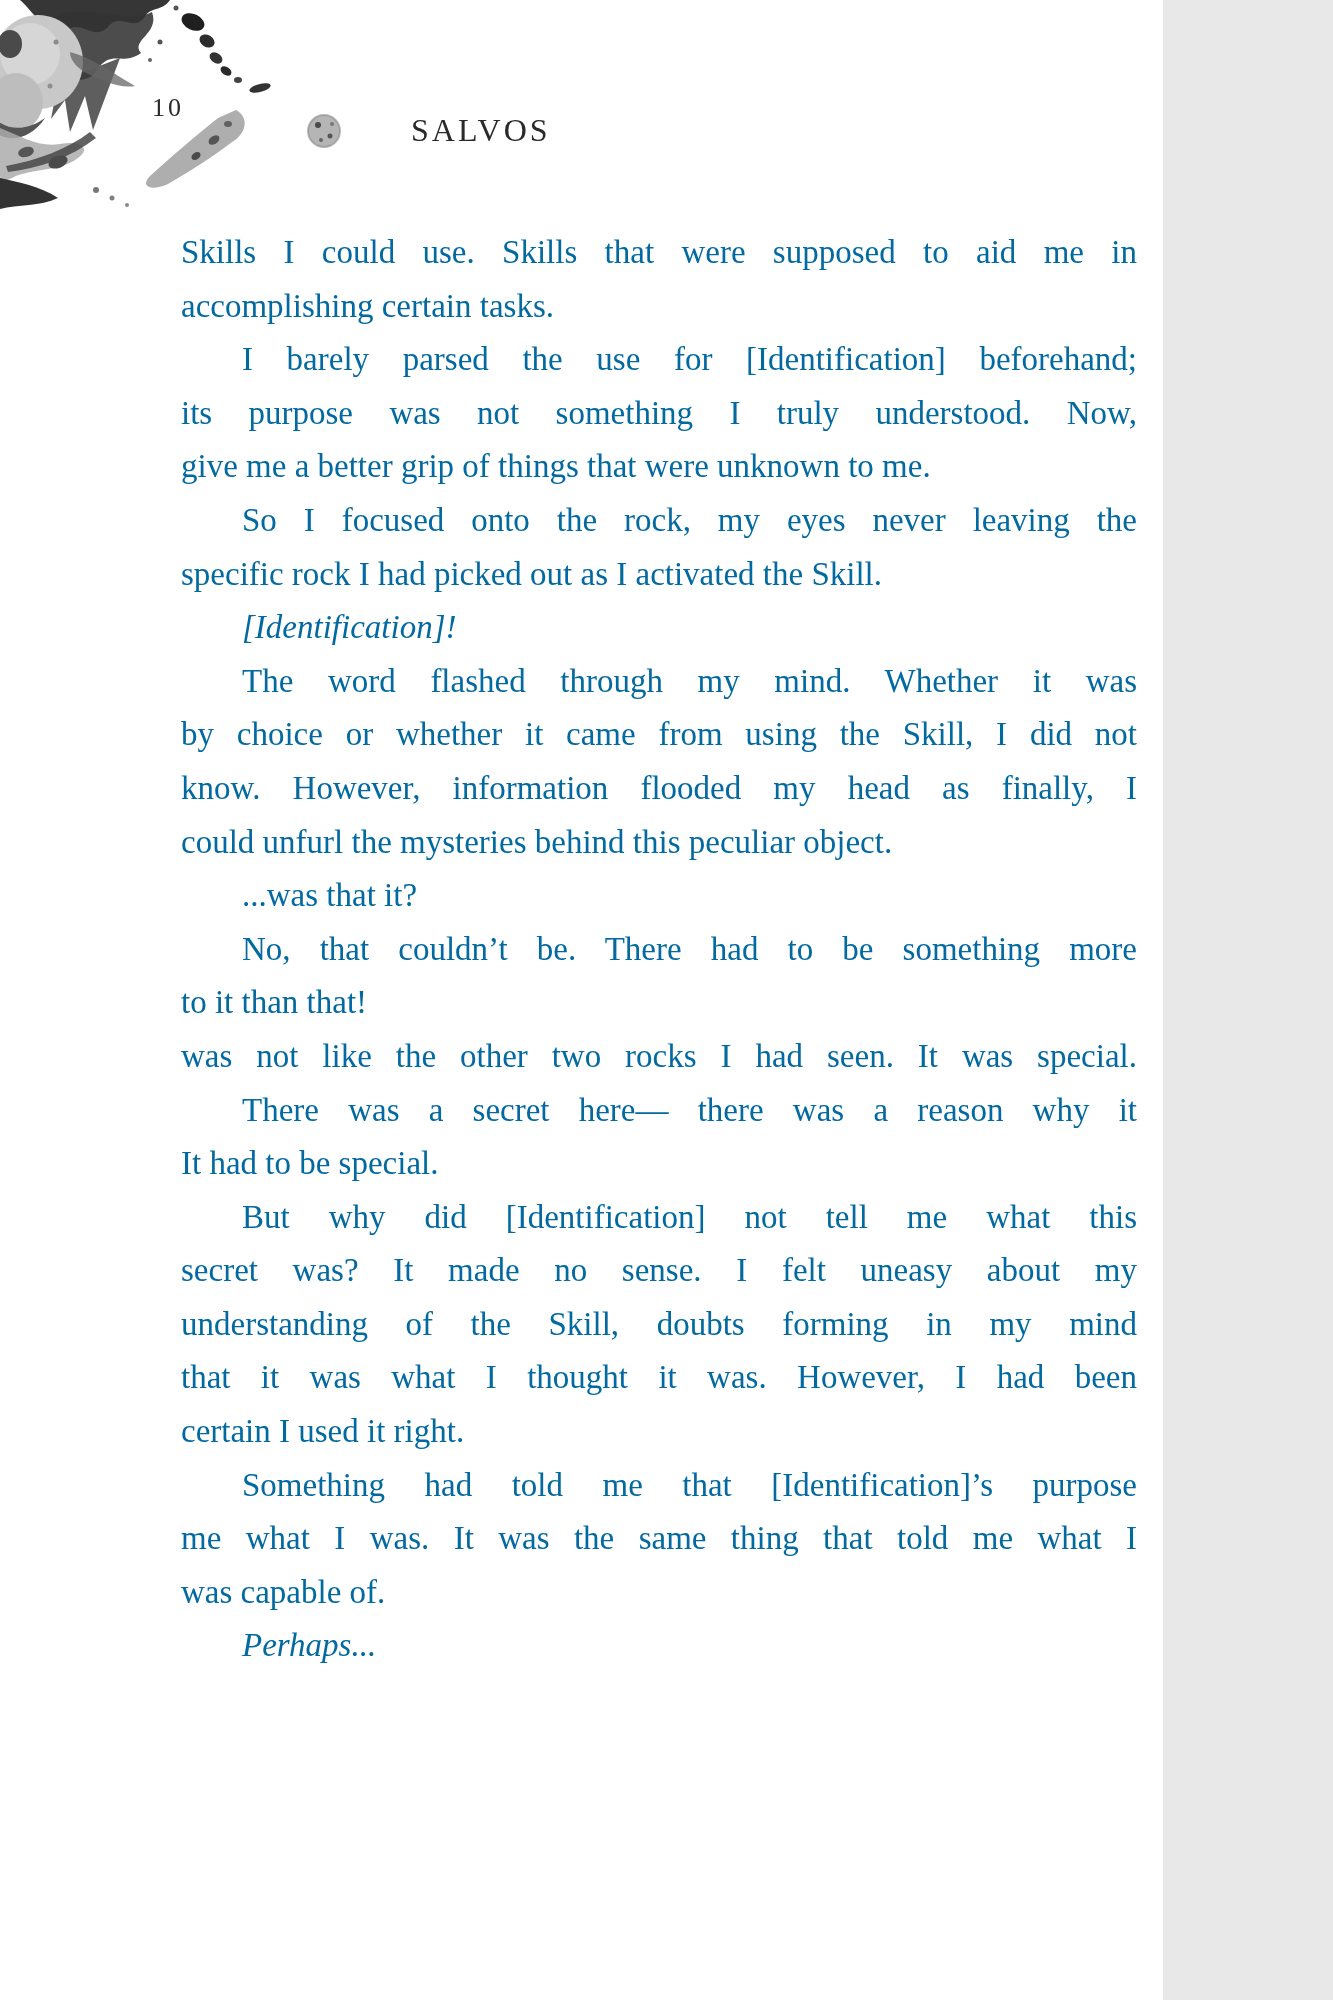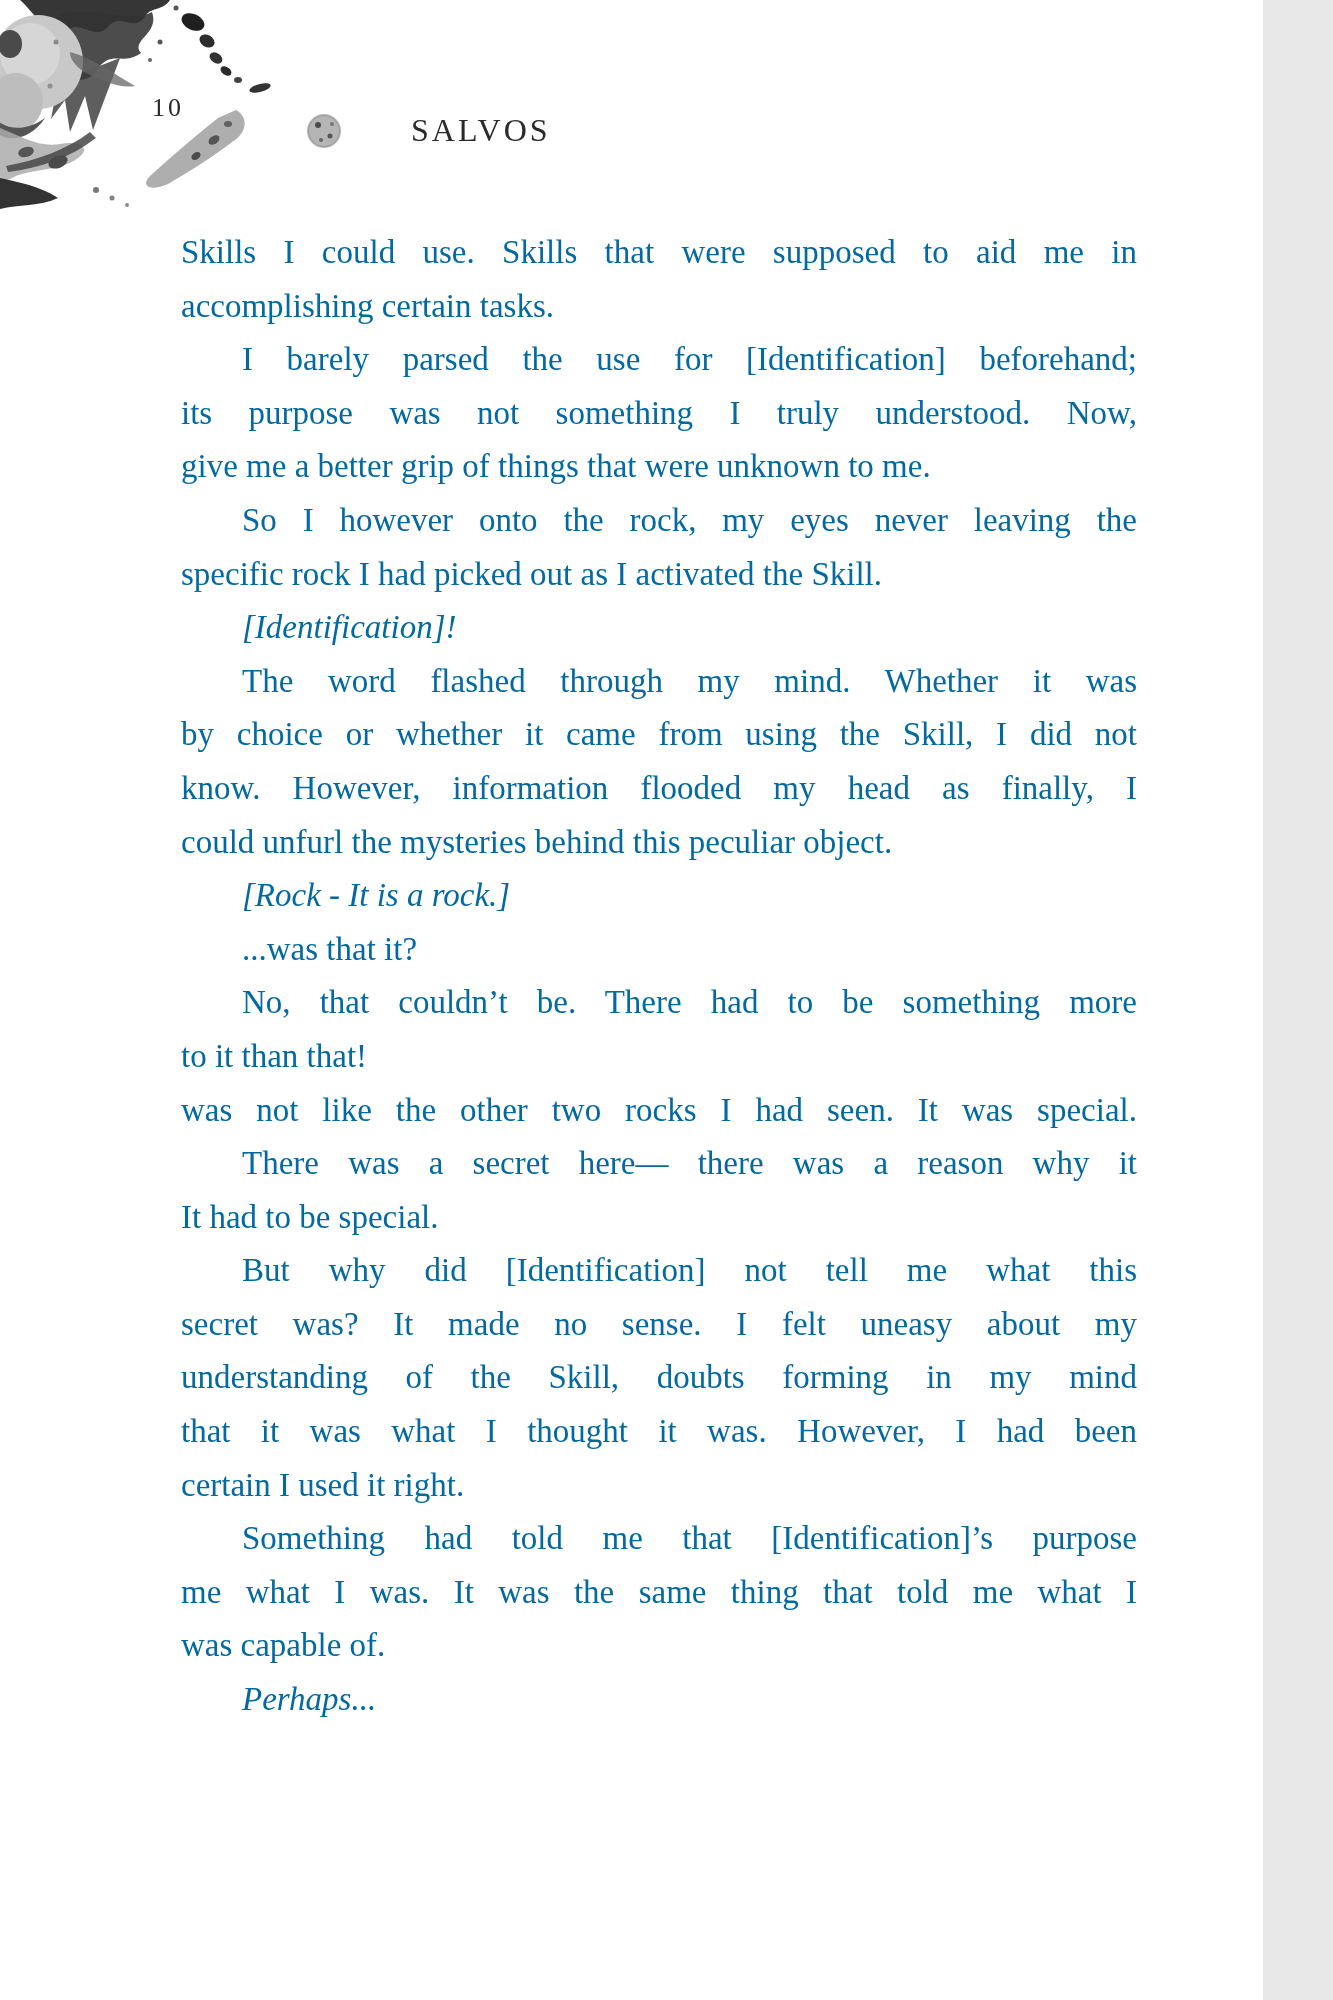--- a/index.html
+++ b/index.html
@@ -1,22 +1,23 @@
 <!DOCTYPE html>
 <html><head>
 <meta charset="utf-8">
 <style>
   html, body { margin: 0; padding: 0; background: #e8e8e8; }
   .page {
     position: relative;
-    width: 1263px;
+    width: 1141px;
     height: 2000px;
     background: #ffffff;
     overflow: hidden;
     font-family: "Liberation Serif", serif;
+    padding-left: 22px;
   }
   .artwork {
     position: absolute;
     left: 0;
     top: 0;
     width: 360px;
     height: 215px;
   }
   .pagenum {
     position: absolute;
@@ -109,28 +110,27 @@
 
   <div class="pagenum">10</div>
   <div class="running-title">SALVOS</div>
 
   <div class="bodytext">
       <div class="line just"><span>Skills I could use. Skills that were supposed to aid me in</span></div>
       <div class="line end"><span>accomplishing certain tasks.</span></div>
       <div class="line just indent"><span>I barely parsed the use for [Identification] beforehand;</span></div>
       <div class="line just"><span>its purpose was not something I truly understood. Now,</span></div>
       <div class="line end"><span>give me a better grip of things that were unknown to me.</span></div>
-      <div class="line just indent"><span>So I however onto the rock, my eyes never leaving the</span></div>
+      <div class="line just indent"><span>So I focused onto the rock, my eyes never leaving the</span></div>
       <div class="line end"><span>specific rock I had picked out as I activated the Skill.</span></div>
       <div class="line end indent"><i>[Identification]!</i></div>
       <div class="line just indent"><span>The word flashed through my mind. Whether it was</span></div>
       <div class="line just"><span>by choice or whether it came from using the Skill, I did not</span></div>
       <div class="line just"><span>know. However, information flooded my head as finally, I</span></div>
       <div class="line end"><span>could unfurl the mysteries behind this peculiar object.</span></div>
-      <div class="line end indent"><i>[Rock - It is a rock.]</i></div>
       <div class="line end indent"><span>...was that it?</span></div>
       <div class="line just indent"><span>No, that couldn’t be. There had to be something more</span></div>
       <div class="line end"><span>to it than that!</span></div>
       <div class="line just"><span>was not like the other two rocks I had seen. It was special.</span></div>
       <div class="line just indent"><span>There was a secret here— there was a reason why it</span></div>
       <div class="line end"><span>It had to be special.</span></div>
       <div class="line just indent"><span>But why did [Identification] not tell me what this</span></div>
       <div class="line just"><span>secret was? It made no sense. I felt uneasy about my</span></div>
       <div class="line just"><span>understanding of the Skill, doubts forming in my mind</span></div>
       <div class="line just"><span>that it was what I thought it was. However, I had been</span></div>

